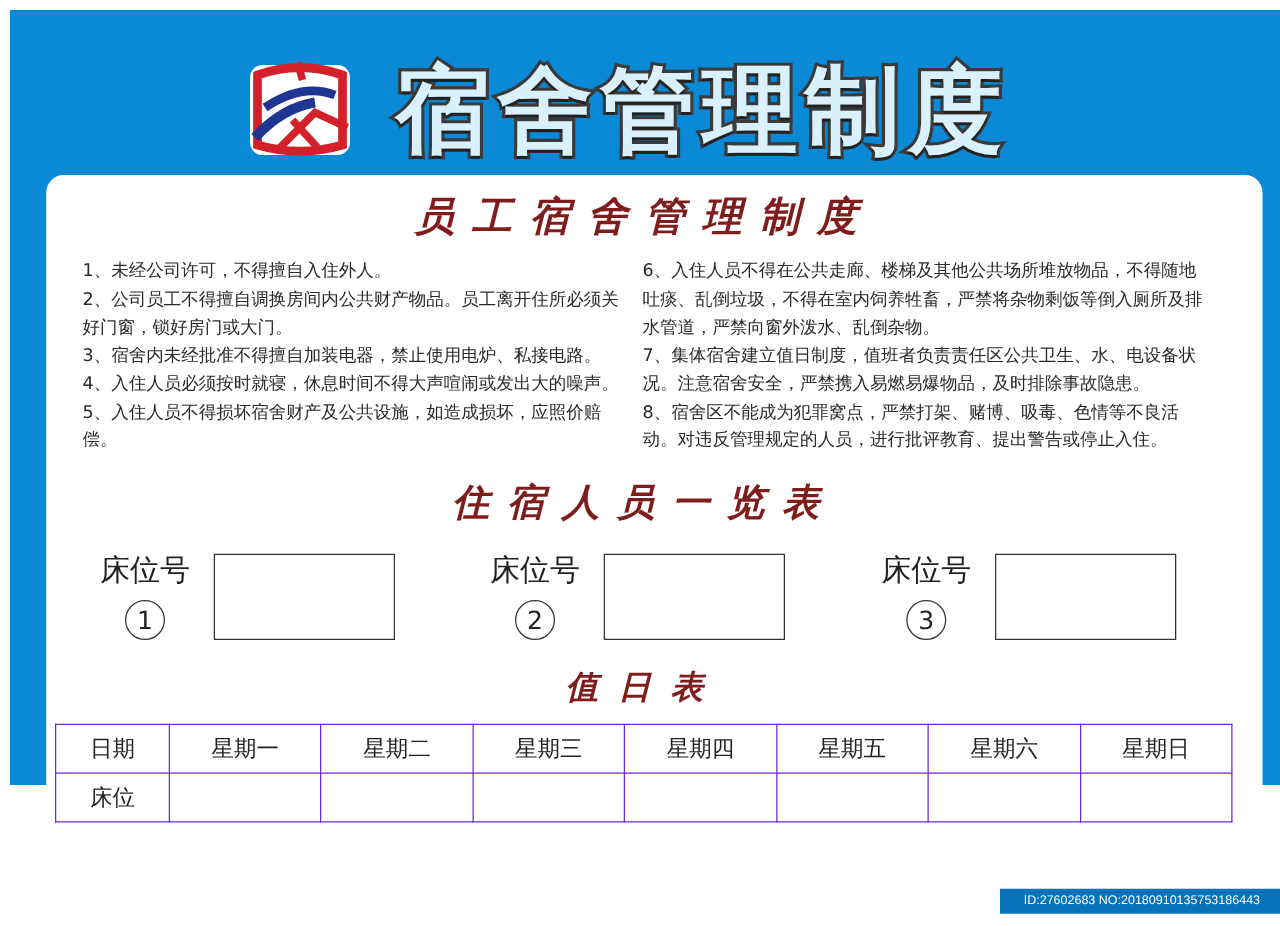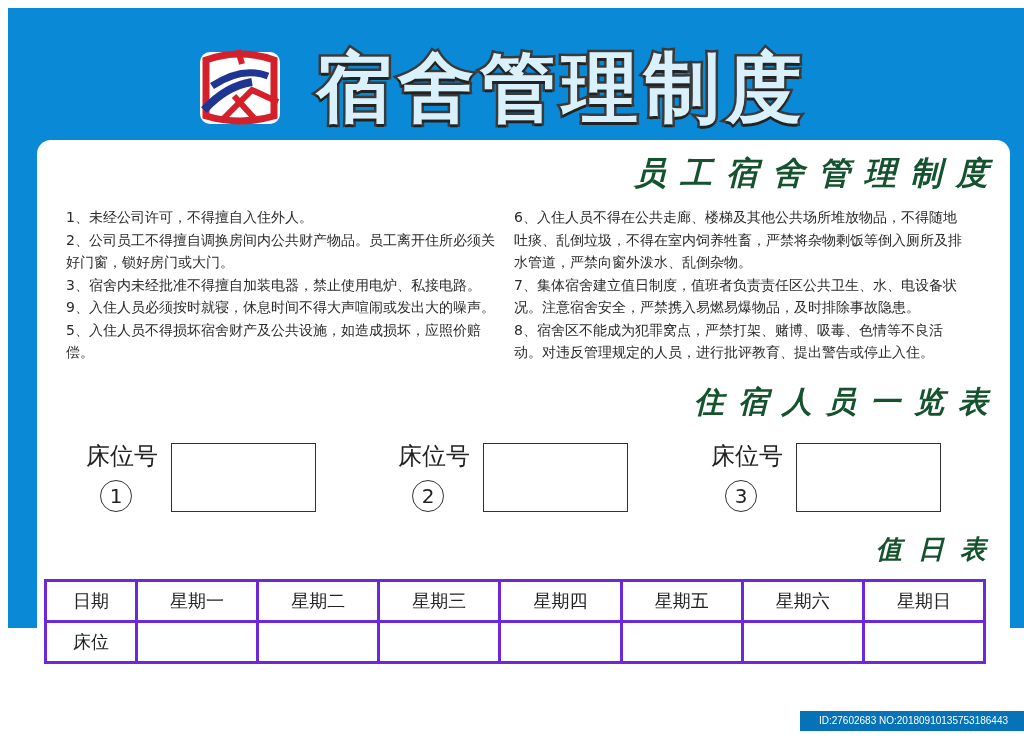--- a/index.html
+++ b/index.html
@@ -28,55 +28,55 @@
     -webkit-text-stroke: 5px #3a3a3a;
     paint-order: stroke fill;
     text-shadow: 0 3px 0 #222;
     font-family: "DejaVu Sans", sans-serif;
   }
   .panel {
     position: absolute; left: 29px; top: 132px; width: 973px; height: 538px;
     background: #ffffff; border-radius: 14px;
   }
   .section-title {
-    position: absolute; left: 0; width: 100%; text-align: right;
-    color: #14532d; font-weight: bold; font-family: "DejaVu Serif", serif;
+    position: absolute; left: 0; width: 100%; text-align: center;
+    color: #7f1d1d; font-weight: bold; font-family: "DejaVu Serif", serif;
     font-style: italic;
   }
   .rules-title { top: 20px; font-size: 32px; letter-spacing: 14px; }
   .rules {
     position: absolute; top: 74px; font-size: 14px; line-height: 22.5px; color: #2a2a2a;
   }
   .rules.left { left: 37px; width: 440px; }
   .rules.right { left: 485px; width: 450px; }
   .rules p { margin: 0; }
   .roster-title { top: 250px; font-size: 30px; letter-spacing: 14px; }
   .bed {
     position: absolute; top: 308px; width: 260px; height: 80px;
   }
   .bed-label {
-    position: absolute; left: 0; top: 0; width: 84px; text-align: right;
+    position: absolute; left: 0; top: 0; width: 84px; text-align: center;
     font-size: 24px; color: #222;
   }
   .bed-num {
     position: absolute; left: 26px; top: 40px; width: 30px; height: 30px;
     border: 1px solid #333; border-radius: 50%;
     text-align: center; line-height: 30px; font-size: 20px; color: #222;
   }
   .bed-box {
     position: absolute; left: 97px; top: 3px; width: 143px; height: 67px;
     border: 1px solid #333; background: #fff;
   }
   .duty-title { top: 400px; font-size: 26px; letter-spacing: 16px; }
   table.duty {
     position: absolute; left: 15px; top: 447px; width: 942px;
     border-collapse: collapse; table-layout: fixed;
   }
   table.duty td {
-    border: 3px solid #6d28d9; text-align: center; font-size: 18px; color: #222;
+    border: 1px solid #6d28d9; text-align: center; font-size: 18px; color: #222;
     height: 38px; padding: 0;
   }
   table.duty col.c0 { width: 91px; }
   .watermark-left {
     position: absolute; left: 16px; top: 733px;
     color: #ffffff; font-size: 19px; font-weight: bold; font-style: italic;
     letter-spacing: 1px;
     margin-top: 44px;
   }
   .watermark-left .url { font-size: 17px; margin-left: 4px; letter-spacing: 0; }
@@ -110,21 +110,21 @@
 </div>
 
 <div style="position:absolute; left:29px; top:132px; width:973px; height:538px;">
 
   <div class="section-title rules-title">员工宿舍管理制度</div>
 
   <div class="rules left">
     <p>1、未经公司许可，不得擅自入住外人。</p>
     <p>2、公司员工不得擅自调换房间内公共财产物品。员工离开住所必须关好门窗，锁好房门或大门。</p>
     <p>3、宿舍内未经批准不得擅自加装电器，禁止使用电炉、私接电路。</p>
-    <p>9、入住人员必须按时就寝，休息时间不得大声喧闹或发出大的噪声。</p>
+    <p>4、入住人员必须按时就寝，休息时间不得大声喧闹或发出大的噪声。</p>
     <p>5、入住人员不得损坏宿舍财产及公共设施，如造成损坏，应照价赔偿。</p>
   </div>
 
   <div class="rules right">
     <p>6、入住人员不得在公共走廊、楼梯及其他公共场所堆放物品，不得随地吐痰、乱倒垃圾，不得在室内饲养牲畜，严禁将杂物剩饭等倒入厕所及排水管道，严禁向窗外泼水、乱倒杂物。</p>
     <p>7、集体宿舍建立值日制度，值班者负责责任区公共卫生、水、电设备状况。注意宿舍安全，严禁携入易燃易爆物品，及时排除事故隐患。</p>
     <p>8、宿舍区不能成为犯罪窝点，严禁打架、赌博、吸毒、色情等不良活动。对违反管理规定的人员，进行批评教育、提出警告或停止入住。</p>
   </div>
 
   <div class="section-title roster-title">住宿人员一览表</div>

